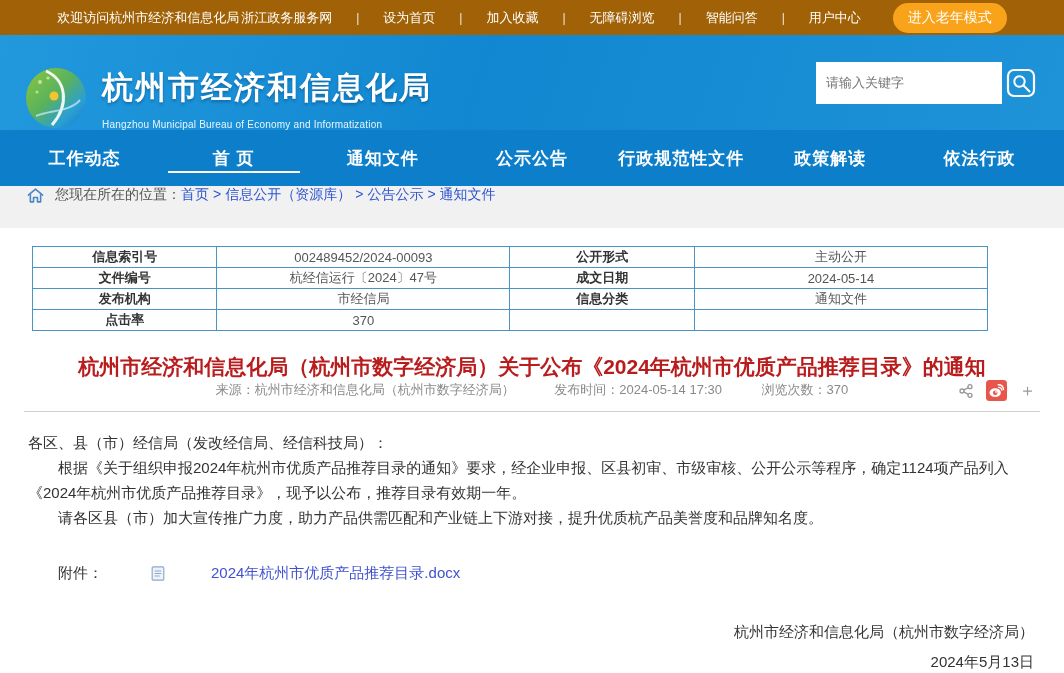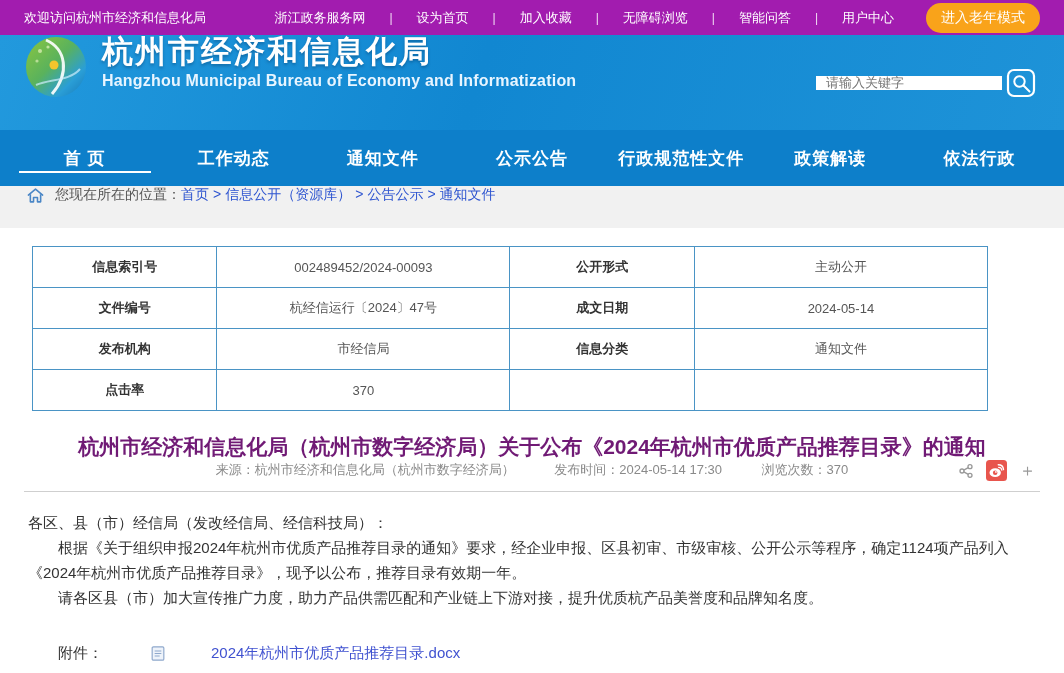--- a/index.html
+++ b/index.html
@@ -5,48 +5,48 @@
   * { margin:0; padding:0; box-sizing:border-box; }
   html,body { width:1064px; }
   body {
     font-family:"Liberation Sans","DejaVu Sans",sans-serif;
     width:1064px; height:673px; overflow:hidden; background:#fff; color:#333;
   }
   a { text-decoration:none; cursor:pointer; }
 
   
   .topbar {
-    height:35px; background:#a21caf;
-    display:flex; align-items:center; justify-content:space-between;
+    height:35px; background:#a16207;
+    display:flex; align-items:center; justify-content:center;
     padding:0 24px; color:#fff; font-size:13px;
   }
   .topbar-right { display:flex; align-items:center; gap:16px; }
   .topbar-link { color:#fff; padding:0 2px; }
   .topbar-sep { color:rgba(255,255,255,.85); margin:0 6px; font-size:12px; }
   .elder-btn {
     margin-left:14px; background:#f9a31a; color:#fff; border:none;
     border-radius:15px; padding:6px 15px; font-size:14px; cursor:pointer;
   }
 
   
   .header {
     position:relative; height:95px;
     background:linear-gradient(108deg,#2299dd 0%,#1187d1 45%,#1e93d8 100%);
-    display:flex; align-items:flex-start; padding:0 24px;
+    display:flex; align-items:flex-end; padding:0 24px;
   }
   .logo { width:64px; height:64px; flex:0 0 64px; }
   .site-title { margin-left:14px; }
   .site-name {
     color:#fff; font-size:31px; font-weight:bold; letter-spacing:2px;
     text-shadow:0 2px 3px rgba(0,40,80,.35); line-height:34px;
   }
-  .site-name-en { color:#e8f5ff; font-size:16px; margin-top:3px; letter-spacing:.2px;font-weight:bold; }
+  .site-name-en { color:#e8f5ff; font-size:10px; margin-top:14px; letter-spacing:.2px; }
   .search-box { position:absolute; right:24px; top:50%; transform:translateY(-50%); display:flex; align-items:center; }
   .search-input {
-    width:186px; height:14px; border:none; outline:none; padding:0 10px;
+    width:186px; height:42px; border:none; outline:none; padding:0 10px;
     font-size:13px; color:#333; background:#fff;
   }
   .search-btn { width:38px; height:32px; background:transparent; border:none; cursor:pointer; display:flex; align-items:center; justify-content:center; }
 
   
   .nav { height:56px; background:#0d7fca; display:flex; padding:0 10px; }
   .nav-item {
     flex:1; position:relative; display:flex; align-items:center; justify-content:center;
     color:#fff; font-size:17px; font-weight:bold; cursor:pointer; letter-spacing:1px;
   }
@@ -63,27 +63,27 @@
   .breadcrumb .home-icon { margin-right:10px; display:flex; }
   .crumb-link { color:#2d54d0; }
   .crumb-sep { color:#2d54d0; margin:0 4px; }
 
   
   .content { padding:18px 24px 0 24px; }
 
   table.info-table { width:956px; margin-left:8px; border-collapse:collapse; table-layout:fixed; }
   .info-table td {
     border:1px solid #4a94c5; height:20px; text-align:center;
-    font-size:13px; padding:11px 6px;
+    font-size:13px; padding:1px 6px;
   }
   .info-table td.lbl { width:19.3%; font-weight:bold; color:#333; }
   .info-table td.val { width:30.7%; color:#555; }
 
   .article-title {
-    margin-top:22px; text-align:center; font-size:21px; font-weight:bold; color:#701a75;
+    margin-top:22px; text-align:center; font-size:21px; font-weight:bold; color:#b91c1c;
   }
   .article-meta {
     position:relative; padding-bottom:12px; border-bottom:1px solid #cfcfcf;
     text-align:center; font-size:13px; color:#8a8a8a;
   }
   .meta-seg { margin:0 18px; }
   .share-group { position:absolute; right:4px; top:-2px; display:flex; align-items:center; gap:12px; }
   .share-group .icon-btn { display:flex; align-items:center; cursor:pointer; }
   .plus-glyph { color:#999; font-size:17px; }
 
@@ -145,22 +145,22 @@
       <svg width="32" height="32" viewBox="0 0 32 32">
         <rect x="3" y="3" width="26" height="26" rx="6" fill="none" stroke="#fff" stroke-width="2.2"></rect>
         <circle cx="14.5" cy="14.5" r="5.2" fill="none" stroke="#fff" stroke-width="2"></circle>
         <line x1="18.5" y1="18.5" x2="24.5" y2="24.5" stroke="#fff" stroke-width="2" stroke-linecap="round"></line>
       </svg>
     </button>
   </div>
 </div>
 
 <div class="nav">
+  <div class="nav-item">工作动态</div>
   <div class="nav-item active">首 页</div>
-  <div class="nav-item">工作动态</div>
   <div class="nav-item">通知文件</div>
   <div class="nav-item">公示公告</div>
   <div class="nav-item">行政规范性文件</div>
   <div class="nav-item">政策解读</div>
   <div class="nav-item">依法行政</div>
 </div>
 
 <div class="breadcrumb">
   <span class="home-icon">
     <svg width="19" height="19" viewBox="0 0 24 24">

